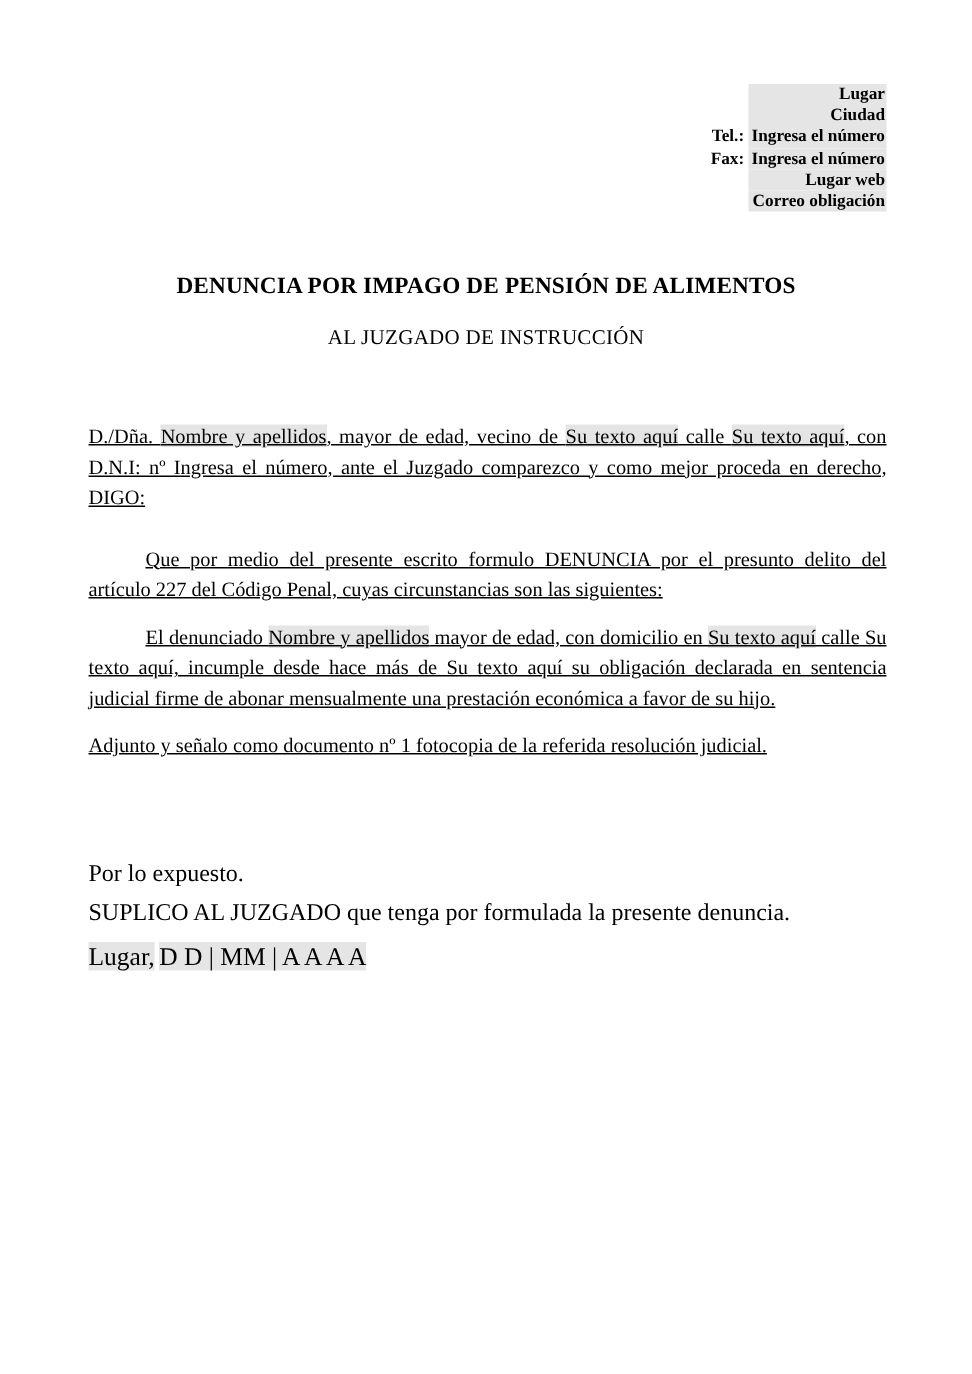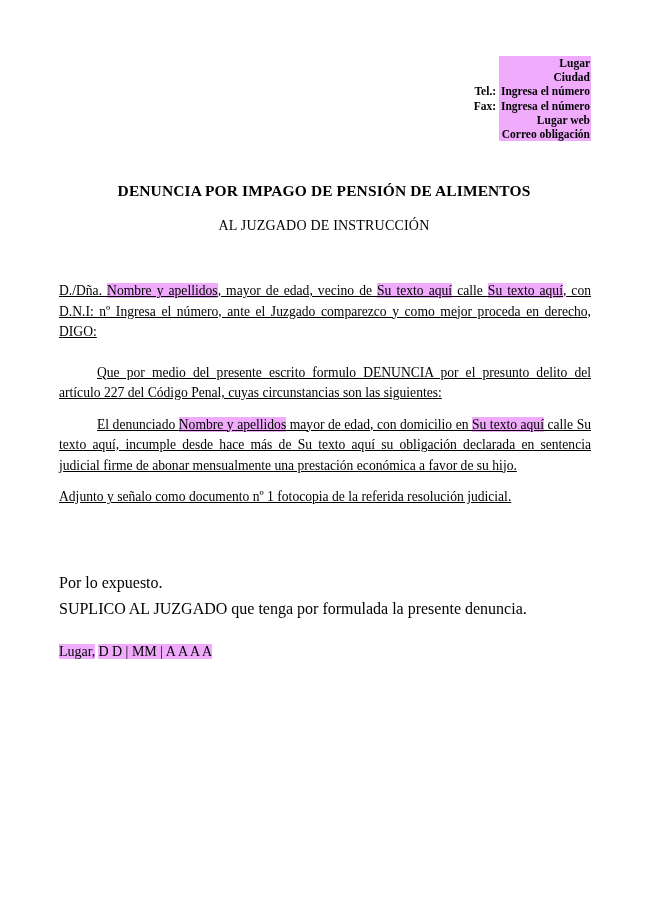--- a/index.html
+++ b/index.html
@@ -18,21 +18,21 @@
   }
 
   .page {
     position: absolute;
     inset: 0;
     background: #ffffff;
   }
 
   
   .hl {
-    background-color: #f0abfc;
+    background-color: #e5e5e5;
   }
 
   
   .letterhead {
     position: absolute;
     top: 56px;
     left: 380px;
     width: 211px;       
     text-align: right;
     font-size: 11.5px;
@@ -102,23 +102,23 @@
     left: 59px;
     width: 532px;
     font-size: 16px;
     line-height: 26px;
     text-align: left;
   }
   .closing p { margin: 0; }
 
   .datestamp {
     position: absolute;
-    top: 642px;
+    top: 628px;
     left: 59px;
-    font-size: 14px;
+    font-size: 17px;
     line-height: 20px;
     white-space: nowrap;
   }
   .datestamp .hl + .hl { margin-left: 3px; }
 </style>
 </head>
 <body>
 
 <div class="page">
 

